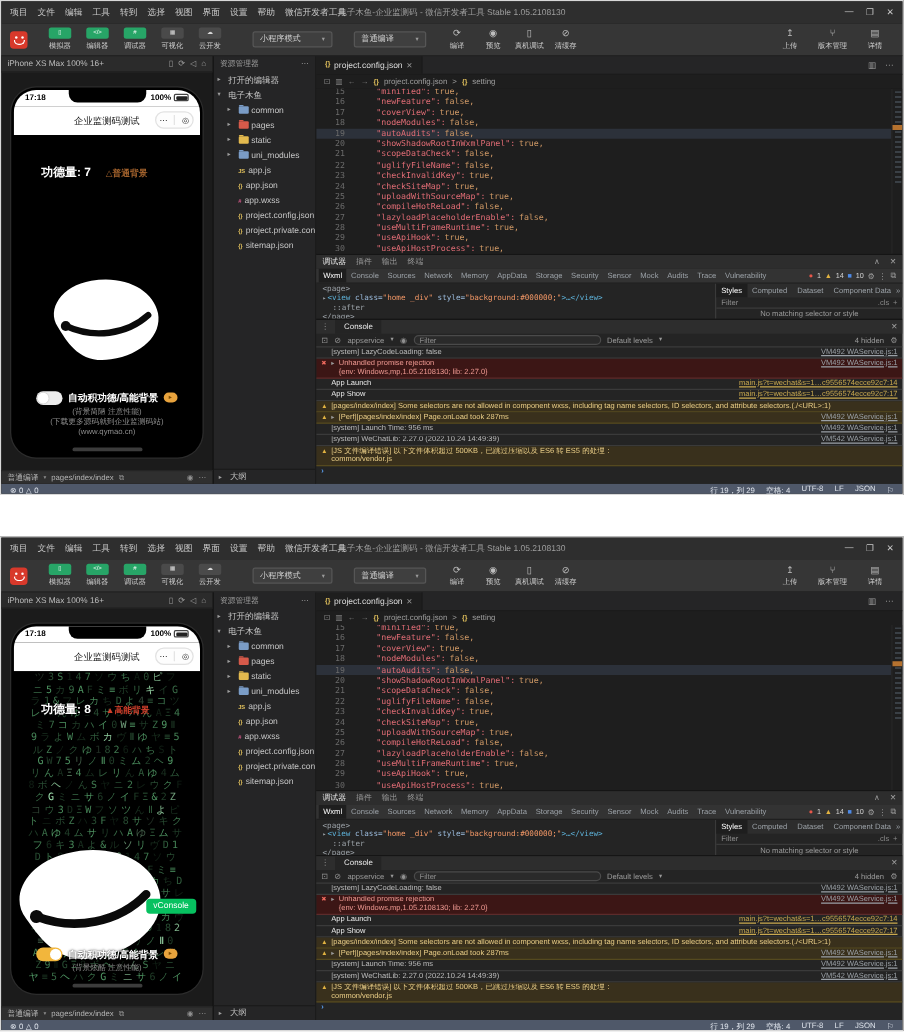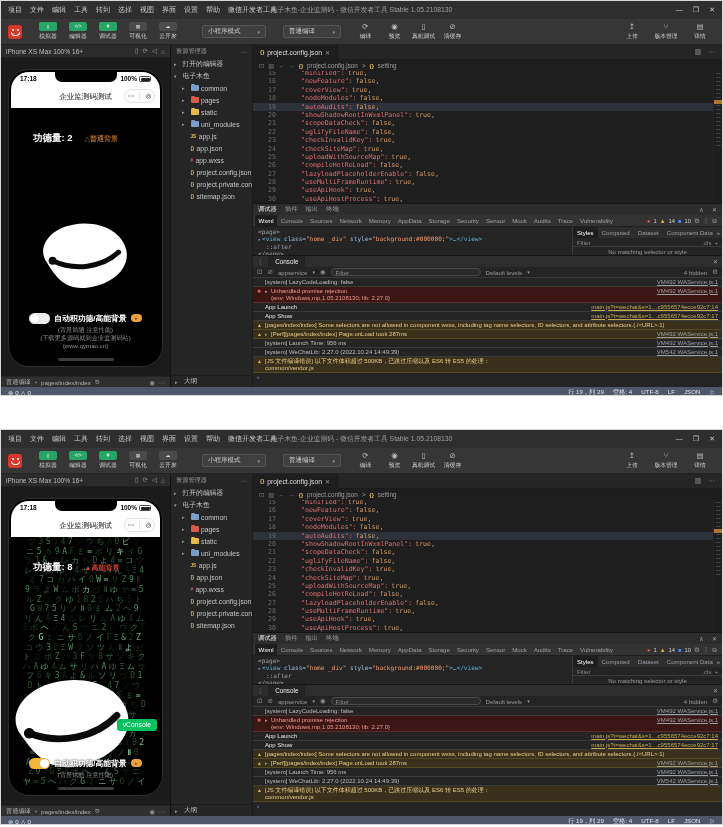--- a/index.html
+++ b/index.html
@@ -296,21 +296,21 @@
               <span class="pnav-title">企业监测码测试</span>
               <span class="pcapsule">
                 <span>⋯</span>
                 <span class="pcap-div"></span>
                 <span>◎</span>
               </span>
             </div>
             <div class="pcontent">
 
               <div class="pmerit-row">
-                <span class="pmerit">功德量: 2</span>
+                <span class="pmerit">功德量: 7</span>
                 <span class="plink lnk-normal">△普通背景</span>
               </div>
               <svg class="fish fish-a" viewBox="0 0 140 104" xmlns="http://www.w3.org/2000/svg">
                 <path d="M22,58 C10,40 26,16 56,11 C90,5 119,20 124,44 C128,66 108,86 76,91 C44,96 32,74 22,58 Z" fill="#ffffff"></path>
                 <circle cx="30" cy="57" r="5" fill="#0a0a0a"></circle>
                 <path d="M30,57 C58,70 92,66 114,46" stroke="#0a0a0a" stroke-width="6.5" fill="none" stroke-linecap="round"></path>
               </svg>
 
               <div class="pbottom">
                 <div class="ptog-row">

